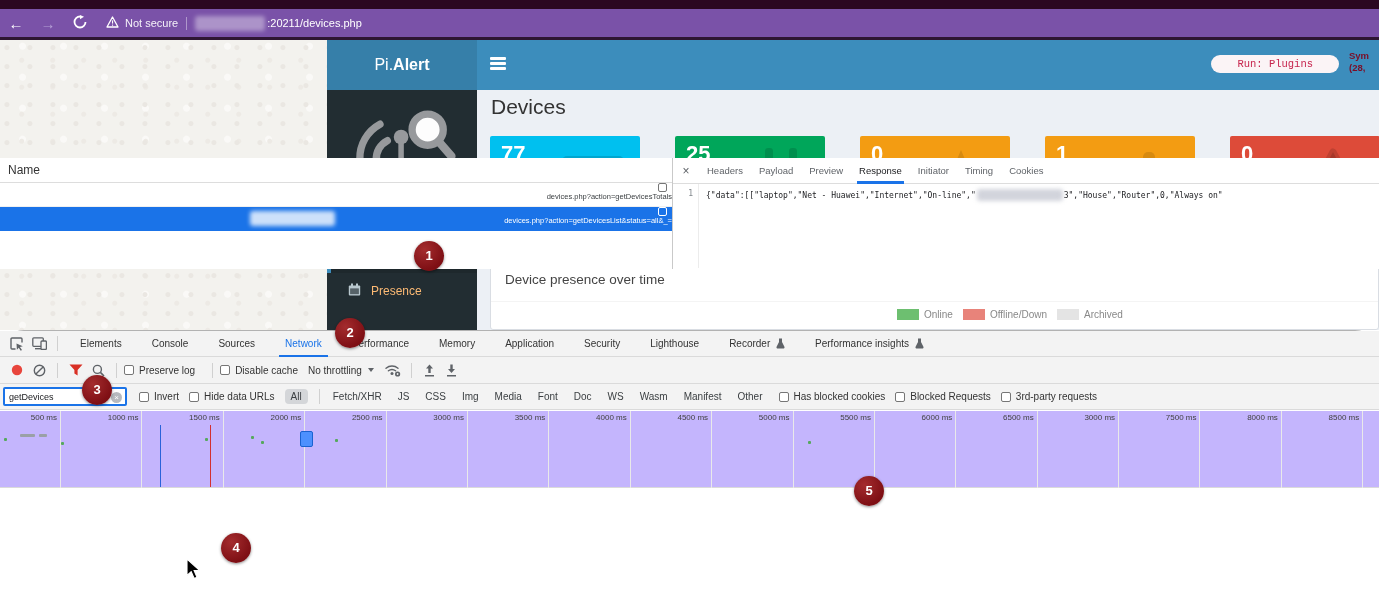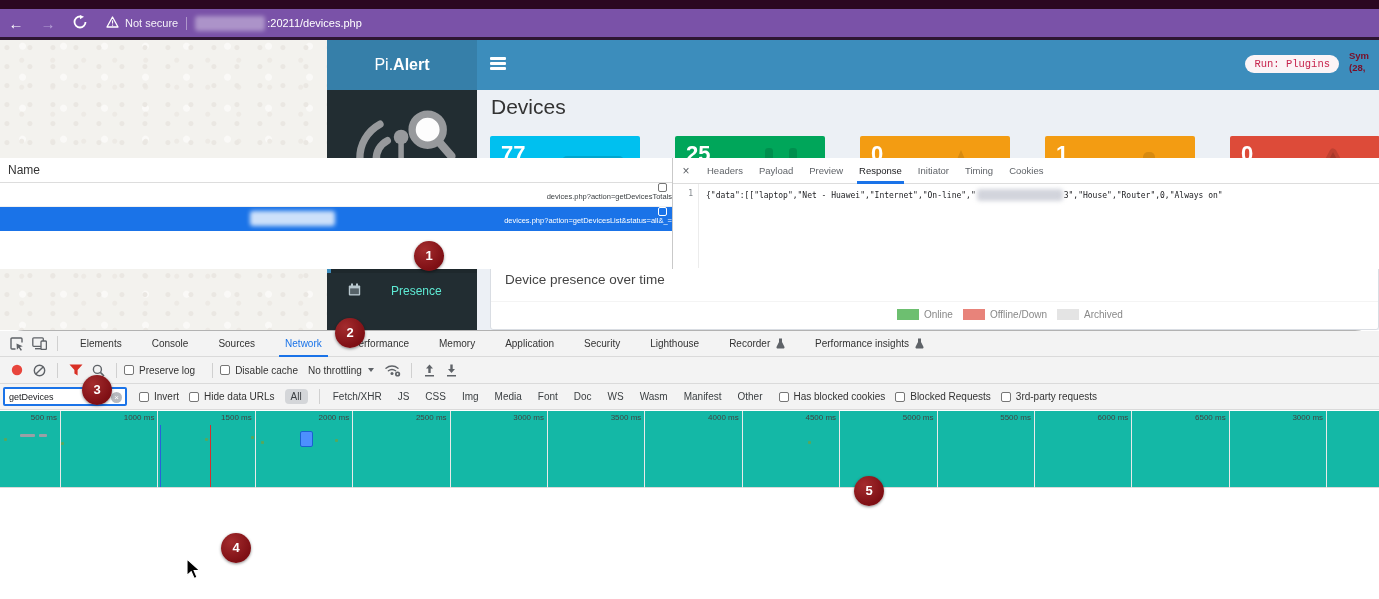--- a/index.html
+++ b/index.html
@@ -31,28 +31,28 @@
 
   
   #app { left:327px; top:40px; width:1052px; height:290px; background:#ecf0f5; overflow:hidden; }
   #logo-box { left:0; top:0; width:150px; height:50px; background:#367fa9; color:#fff;
     display:flex; align-items:center; justify-content:center; font-size:16px; }
   #logo-box b { font-weight:bold; }
   #topnav { left:150px; top:0; width:902px; height:50px; background:#3c8dbc; }
   #hamburger { left:13px; top:17px; width:16px; height:14px; cursor:pointer; }
   #hamburger span { display:block; height:2.6px; background:#fff; margin-bottom:2.6px; border-radius:1px; }
   #run-plugins { right:40px; top:15px; background:#fbf4f6; color:#c7254e;
-    font-family:"Liberation Mono", monospace; font-size:10.5px; padding:3px 9px; border-radius:9px; cursor:pointer; }
+    font-family:"Liberation Mono", monospace; font-size:10.5px; padding:3px 26px; border-radius:9px; cursor:pointer; }
   #sync-label { right:-14px; top:10px; width:44px; color:#7a0e28; font-weight:bold; font-size:9.5px; line-height:12px; white-space:pre; }
 
   #sidebar { left:0; top:50px; width:150px; height:240px; background:#222d32; }
   #side-logo { left:20px; top:8px; }
   .menu-item { position:absolute; left:0; width:150px; height:36px; display:flex; align-items:center; cursor:pointer; font-size:12px; }
   #mi-devices { top:147px; background:#1e282c; color:#fff; border-left:4px solid #3c8dbc; }
-  #mi-presence { top:183px; color:#5eead4; border-left:4px solid rgba(0,0,0,0);gap:20px; }
+  #mi-presence { top:183px; color:#fdba74; border-left:4px solid rgba(0,0,0,0); }
   .menu-item .mi-icon { width:26px; text-align:center; margin-left:10px; margin-right:4px; }
 
   #main { left:150px; top:50px; width:902px; height:240px; }
   #page-title { left:14px; top:5px; font-size:21px; color:#333; font-weight:normal; }
   .card { position:absolute; top:46px; width:150px; height:104px; color:#fff; border-radius:2px; overflow:hidden; cursor:pointer; }
   .card .num { position:absolute; left:11px; top:5px; font-size:22px; font-weight:bold; }
   .card .lbl { position:absolute; left:11px; bottom:12px; font-size:10px; }
   .card svg { position:absolute; right:4px; top:12px; opacity:.9; }
   #panel { left:13px; top:172px; width:889px; height:68px; background:#fff; border:1px solid #d9dde3; border-radius:3px; }
   #panel-title { left:14px; top:9px; font-size:13.5px; color:#444; }
@@ -76,21 +76,21 @@
   #throttle { display:flex; align-items:center; cursor:pointer; margin-right:8px; }
   .caret { width:0; height:0; border-left:3.5px solid rgba(0,0,0,0); border-right:3.5px solid rgba(0,0,0,0); border-top:4.5px solid #5f6368; margin-left:6px; }
   #filter-input { width:124px; height:19px; border:2px solid #1a73e8; border-radius:2px; background:#fff; margin-left:3px;
     display:flex; align-items:center; font-size:9px; color:#202124; padding:0 4px; position:relative; }
   #filter-clear { position:absolute; right:3px; top:2.5px; width:11px; height:11px; border-radius:50%; background:#b6b9be; color:#fff;
     font-size:8px; line-height:11px; text-align:center; cursor:pointer; }
   .pill { padding:2px 6px; border-radius:4px; margin-right:4px; cursor:pointer; white-space:nowrap; color:#3c4043; }
   .pill.sel { background:#d4d6d9; }
 
   
-  #overview { position:absolute; top:80px; left:0; width:1379px; height:77px; background:#14b8a6; border-bottom:1px solid #dadada; display:flex;gap:16px; }
+  #overview { position:absolute; top:80px; left:0; width:1379px; height:77px; background:#c4b5fd; border-bottom:1px solid #dadada; display:flex; }
   .ovcol { height:77px; border-right:1px solid #e9e9e9; font-size:8px; color:#424242; text-align:right; padding:2px 3px 0 0; flex:none; }
   .dot { position:absolute; width:3px; height:3px; background:#56a85c; border-radius:1px; }
   .gbar { position:absolute; height:3px; background:#9aa0a6; border-radius:1px; }
   #ov-blue-line { position:absolute; left:160px; top:425px; width:1px; height:62px; background:#2962d9; }
   #ov-red-line { position:absolute; left:210px; top:425px; width:1px; height:62px; background:#d32f2f; }
   #ov-selbox { position:absolute; left:300px; top:431px; width:13px; height:16px; background:#4d90fe; border:1px solid #1a62d0; border-radius:2px; }
 
   
   #req-pane { position:absolute; top:158px; left:0; width:672px; height:111px; background:#fff; }
   #req-header { height:25px; line-height:25px; border-bottom:1px solid #ddd; padding-left:8px; font-size:12px; color:#333; background:#fff; }

